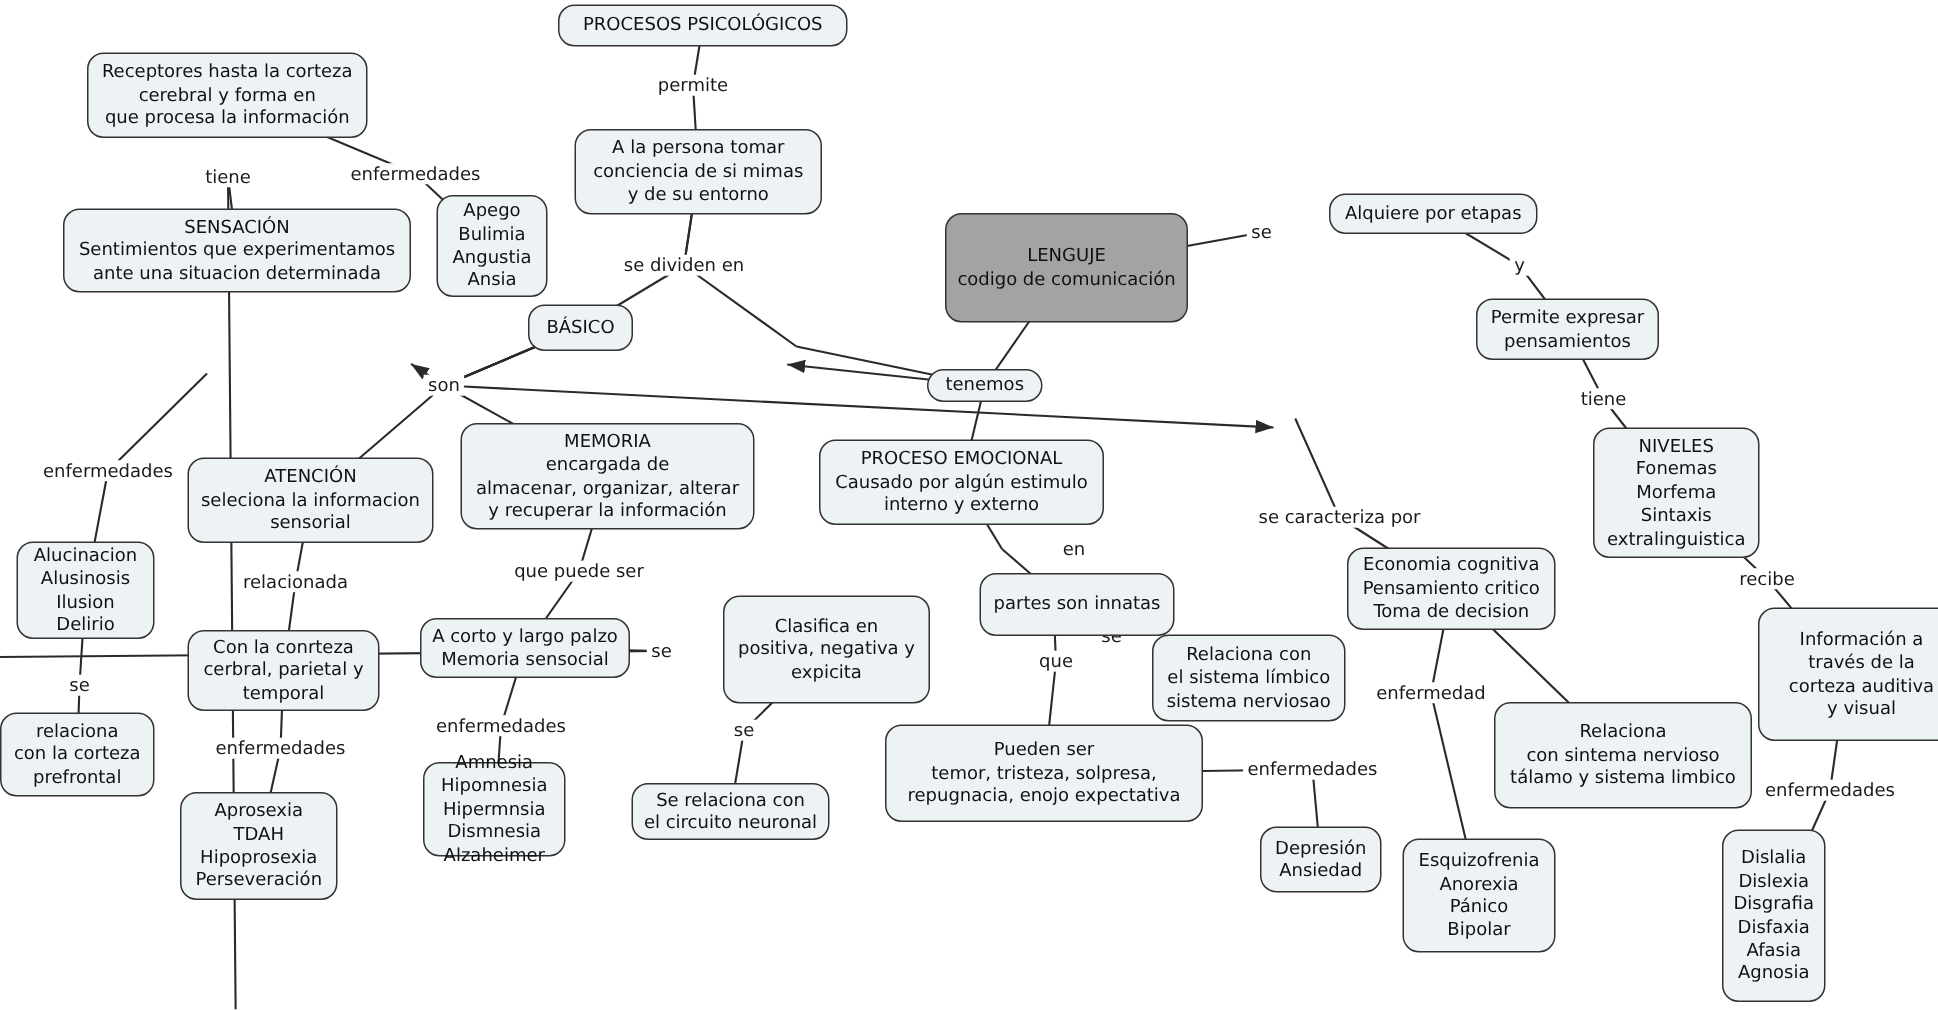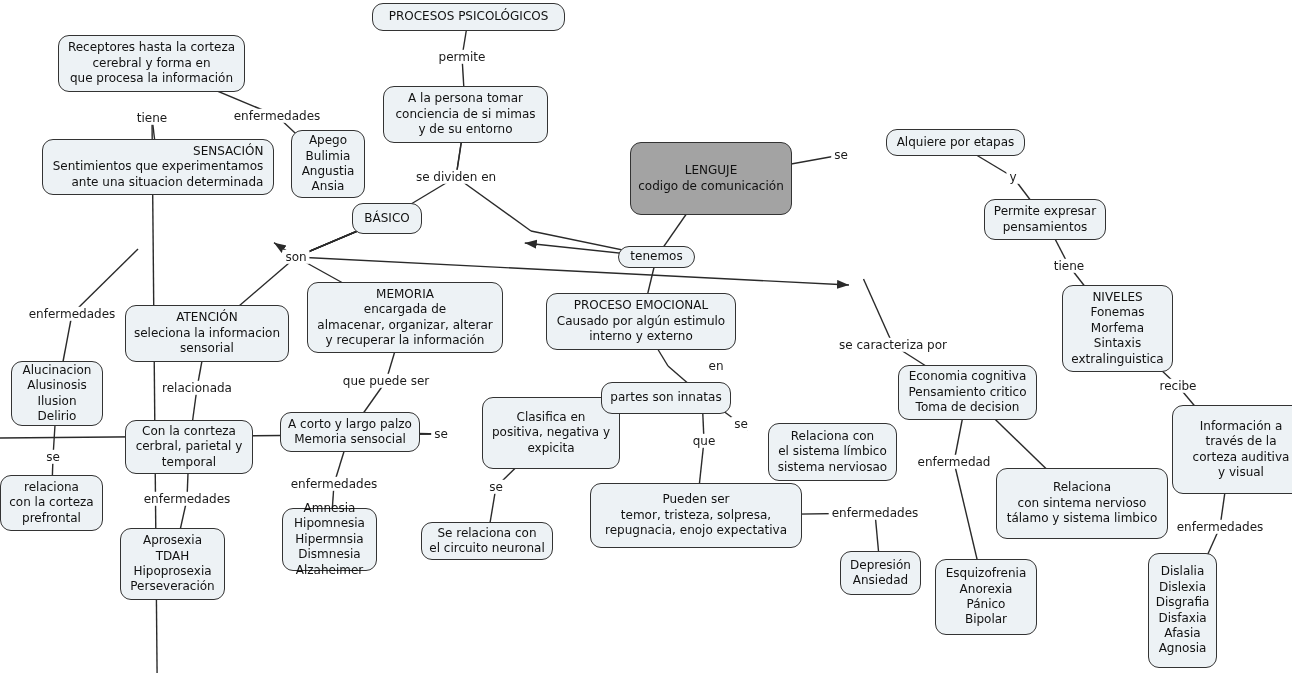--- a/index.html
+++ b/index.html
@@ -127,21 +127,21 @@
     <div class="link-label" style="left: 334px; top: 484px;">enfermedades</div>
     <div class="link-label" style="left: 496px; top: 487px;">se</div>
     <div class="link-label" style="left: 72px; top: 314px;">enfermedades</div>
     <div class="link-label" style="left: 197px; top: 388px;">relacionada</div>
     <div class="link-label" style="left: 53px; top: 457px;">se</div>
     <div class="link-label" style="left: 187px; top: 499px;">enfermedades</div>
     <div class="node" style="left: 372px; top: 3px; width: 193px; height: 28px; background: rgb(237, 242, 245); border-color: rgb(51, 51, 51);">PROCESOS PSICOLÓGICOS</div>
     <div class="node" style="left: 58px; top: 35px; width: 187px; height: 57px; background: rgb(237, 242, 245); border-color: rgb(51, 51, 51);">Receptores hasta la corteza
 cerebral y forma en
 que procesa la información</div>
-    <div class="node" style="left: 42px; top: 139px; width: 232px; height: 56px; background: rgb(237, 242, 245); border-color: rgb(51, 51, 51); text-align: right;">SENSACIÓN
+    <div class="node" style="left: 42px; top: 139px; width: 232px; height: 56px; background: rgb(237, 242, 245); border-color: rgb(51, 51, 51);">SENSACIÓN
 Sentimientos que experimentamos
 ante una situacion determinada</div>
     <div class="node" style="left: 291px; top: 130px; width: 74px; height: 68px; background: rgb(237, 242, 245); border-color: rgb(51, 51, 51);">Apego
 Bulimia
 Angustia
 Ansia</div>
     <div class="node" style="left: 383px; top: 86px; width: 165px; height: 57px; background: rgb(237, 242, 245); border-color: rgb(51, 51, 51);">A la persona tomar
 conciencia  de si mimas
 y de su entorno</div>
     <div class="node" style="left: 352px; top: 203px; width: 70px; height: 31px; background: rgb(237, 242, 245); border-color: rgb(51, 51, 51);">BÁSICO</div>
@@ -185,21 +185,21 @@
     <div class="node" style="left: 482px; top: 397px; width: 138px; height: 72px; background: rgb(237, 242, 245); border-color: rgb(51, 51, 51);">Clasifica en
 positiva, negativa y
 expicita</div>
     <div class="node" style="left: 282px; top: 508px; width: 95px; height: 63px; background: rgb(237, 242, 245); border-color: rgb(51, 51, 51);">Amnesia
 Hipomnesia
 Hipermnsia
 Dismnesia
 Alzaheimer</div>
     <div class="node" style="left: 421px; top: 522px; width: 132px; height: 38px; background: rgb(237, 242, 245); border-color: rgb(51, 51, 51);">Se relaciona con
 el circuito neuronal</div>
-    <div class="node" style="left: 601px; top: 382px; width: 130px; height: 32px; background: rgb(237, 242, 245); border-color: rgb(51, 51, 51);">partes son innatas</div>
+    <div class="node" style="left: 653px; top: 382px; width: 130px; height: 42px; background: rgb(237, 242, 245); border-color: rgb(51, 51, 51);">partes son innatas</div>
     <div class="node" style="left: 768px; top: 423px; width: 129px; height: 58px; background: rgb(237, 242, 245); border-color: rgb(51, 51, 51);">Relaciona con
 el sistema límbico
 sistema nerviosao</div>
     <div class="node" style="left: 590px; top: 483px; width: 212px; height: 65px; background: rgb(237, 242, 245); border-color: rgb(51, 51, 51);">Pueden ser
 temor, tristeza, solpresa,
 repugnacia, enojo expectativa</div>
     <div class="node" style="left: 840px; top: 551px; width: 81px; height: 44px; background: rgb(237, 242, 245); border-color: rgb(51, 51, 51);">Depresión
 Ansiedad</div>
     <div class="node" style="left: 898px; top: 365px; width: 139px; height: 55px; background: rgb(237, 242, 245); border-color: rgb(51, 51, 51);">Economia cognitiva
 Pensamiento critico

